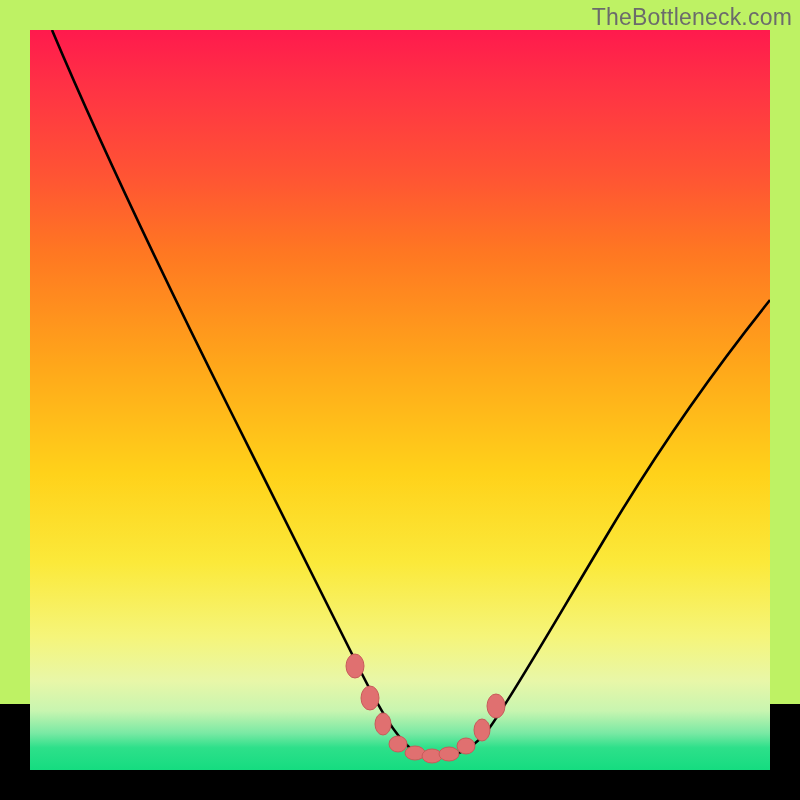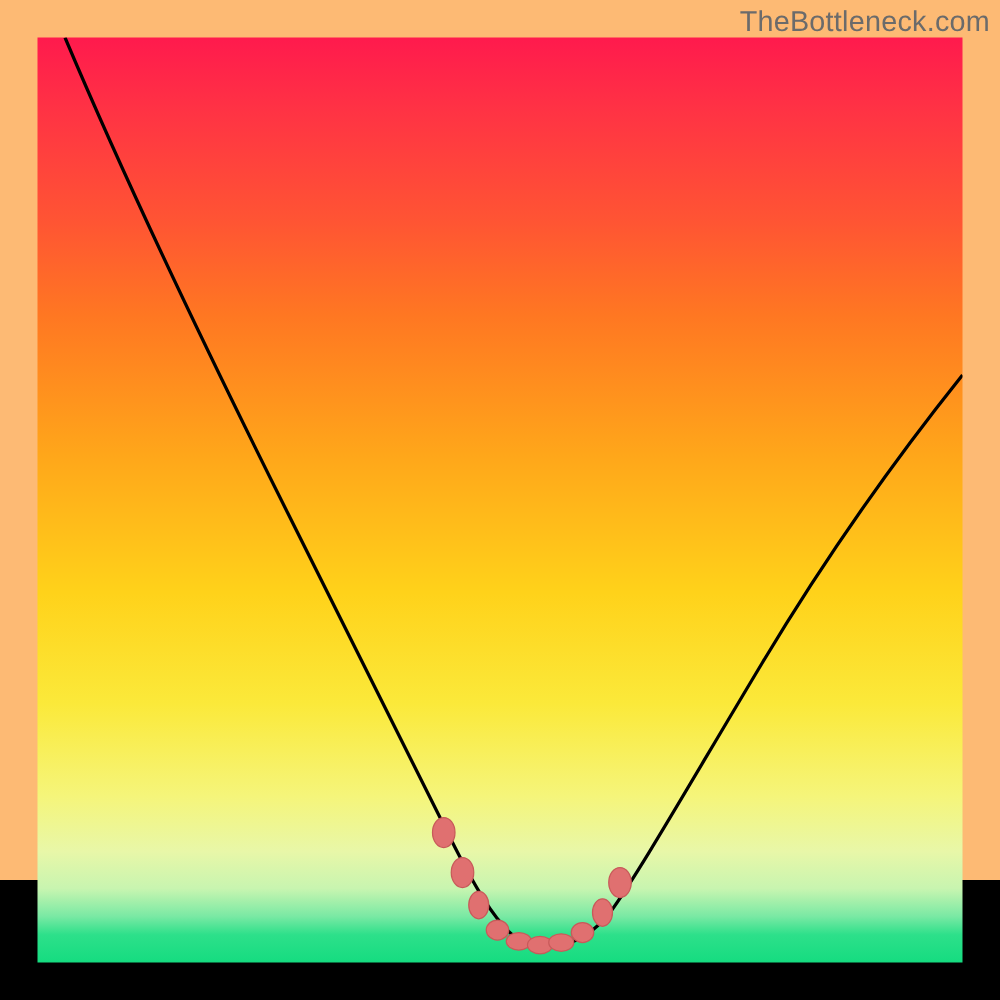--- a/index.html
+++ b/index.html
@@ -8,21 +8,21 @@
     background: #000;
     width: 800px;
     height: 800px;
     overflow: hidden;
     font-family: Arial, Helvetica, sans-serif;
   }
   .frame {
     position: relative;
     width: 800px;
     height: 704px;
-    background: #fdba74;
+    background: #bef264;
   }
   .plot-area {
     position: absolute;
     left: 30px;
     top: 30px;
     width: 740px;
     height: 740px;
     background: linear-gradient(to bottom,
       #ff1a4d 0%,
       #ff3344 8%,

